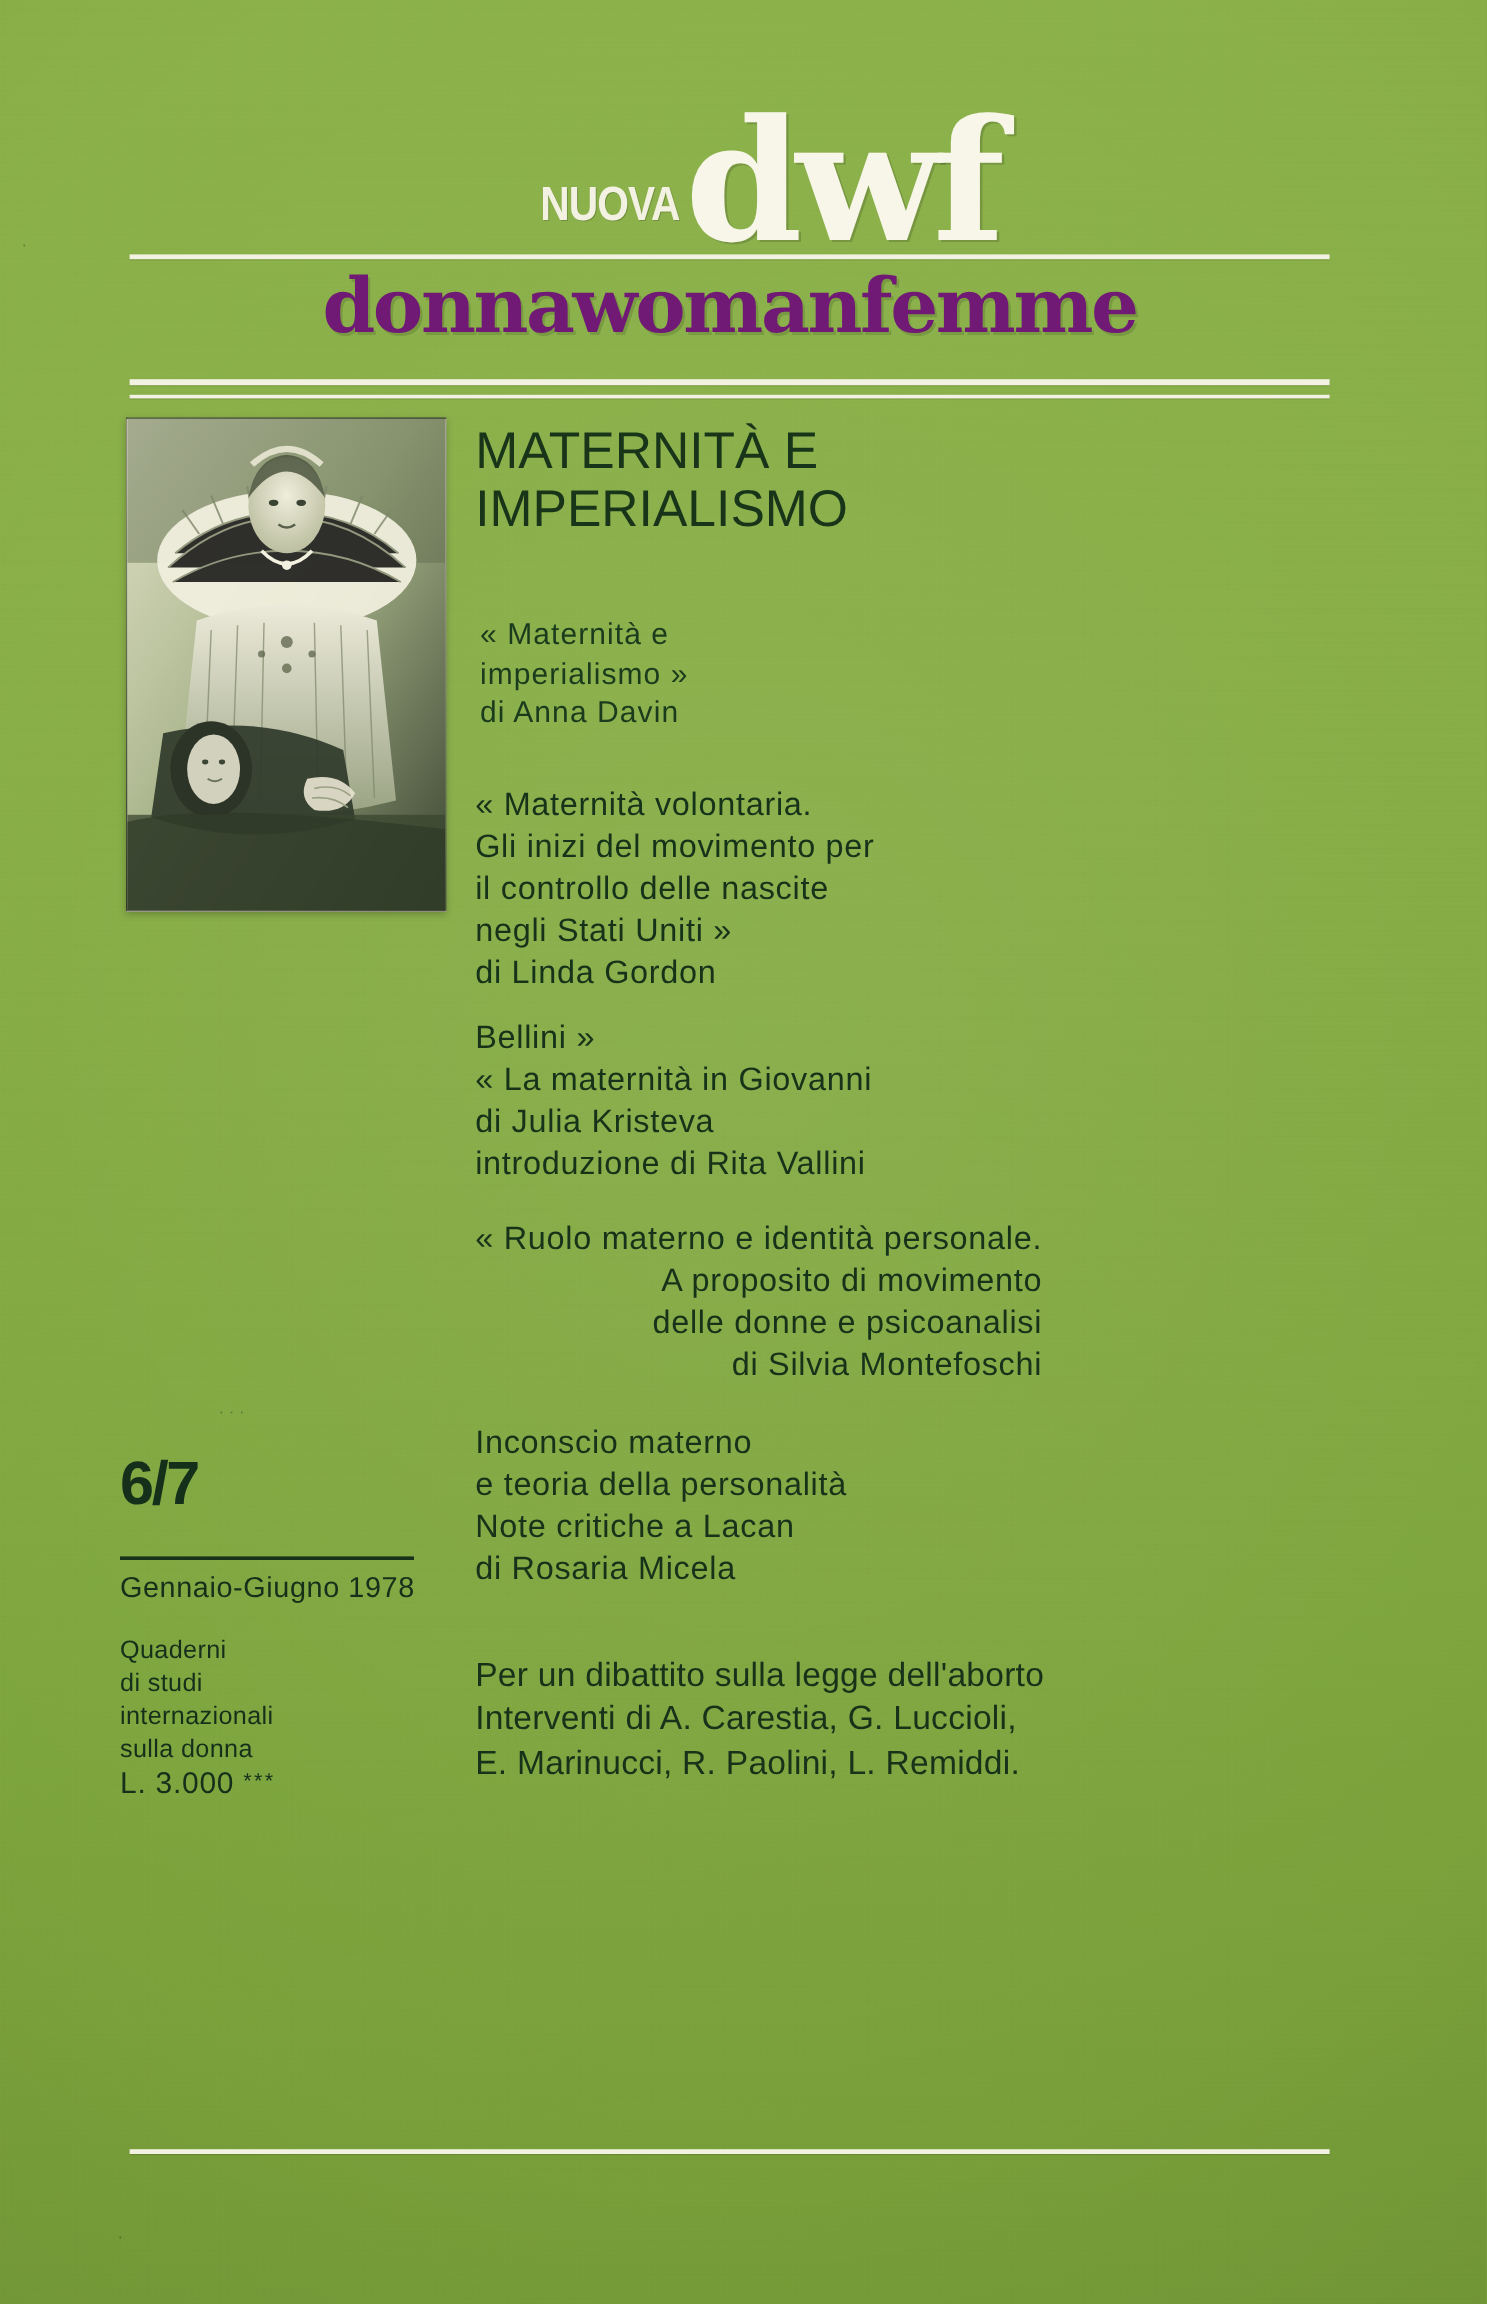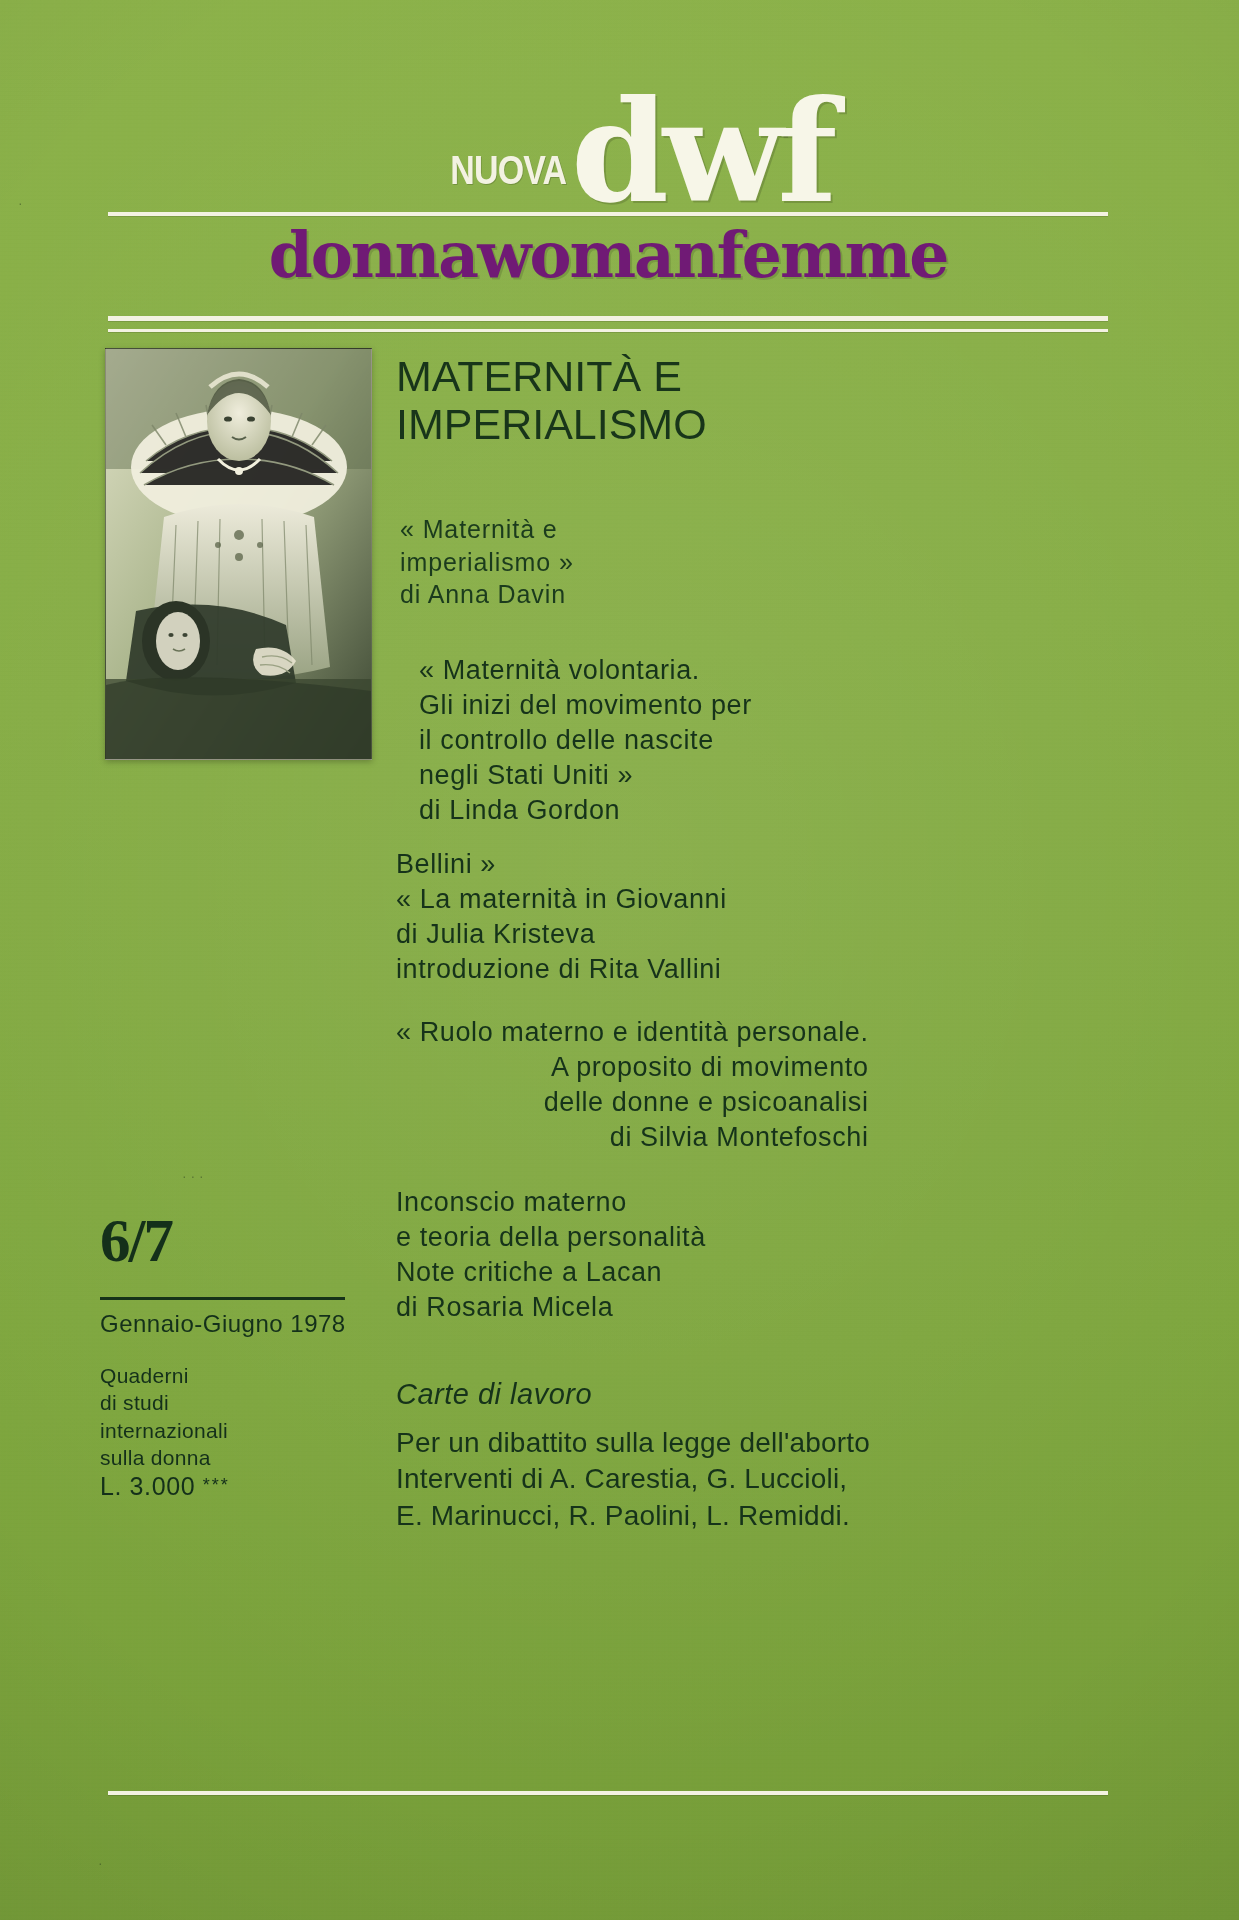--- a/index.html
+++ b/index.html
@@ -143,35 +143,35 @@
   .entry .ln {
     font-family: "Liberation Sans", sans-serif;
     font-size: 27px;
     line-height: 1.30;
     letter-spacing: .6px;
     white-space: nowrap;
   }
 
   .e1 { position: absolute; top: 8px; left: 4px; }
   .e1 .ln { font-size: 25px; letter-spacing: .9px; color: #1b3b1d; }
-  .e2 { position: absolute; top: 148px; left: 0px; margin-left: 23px; }
+  .e2 { position: absolute; top: 148px; left: 0px; }
   .e2 .ln { font-size: 27px; }
   .e3 { position: absolute; top: 342px; left: 0px; }
   .e4 { position: absolute; top: 510px; left: 0px; text-align: right; }
   .e5 { position: absolute; top: 680px; left: 0px; }
 
   
   .issue-num {
     position: absolute;
     left: 100px;
     top: 1210px;
     color: #14301a;
-    font-family: Liberation Serif, serif;
+    font-family: Liberation Sans, sans-serif;
     font-weight: 700;
-    font-size: 61px;
+    font-size: 51px;
     letter-spacing: -2px;
     line-height: 1;
   }
   .issue-rule {
     position: absolute;
     left: 100px;
     top: 1297px;
     width: 245px;
     height: 3px;
     background: #163219;
@@ -381,21 +381,20 @@
     <div>internazionali</div>
     <div>sulla  donna</div>
   </div>
 
   <div class="issue-price">
     <span>L. 3.000</span>
     <span class="stars">***</span>
   </div>
 
   <div class="carte">
-    <div class="head">Carte di lavoro</div>
     <div class="ln">Per un dibattito sulla legge dell'aborto</div>
     <div class="ln">Interventi di A. Carestia, G. Luccioli,</div>
     <div class="ln">E. Marinucci, R. Paolini, L. Remiddi.</div>
   </div>
 
   <div class="rule bottom"></div>
 
   <div class="mark" style="left:182px; top:1168px;">· · ·</div>
   <div class="mark" style="left:18px; top:195px;">·</div>
   <div class="mark" style="left:98px; top:1855px;">·</div>

